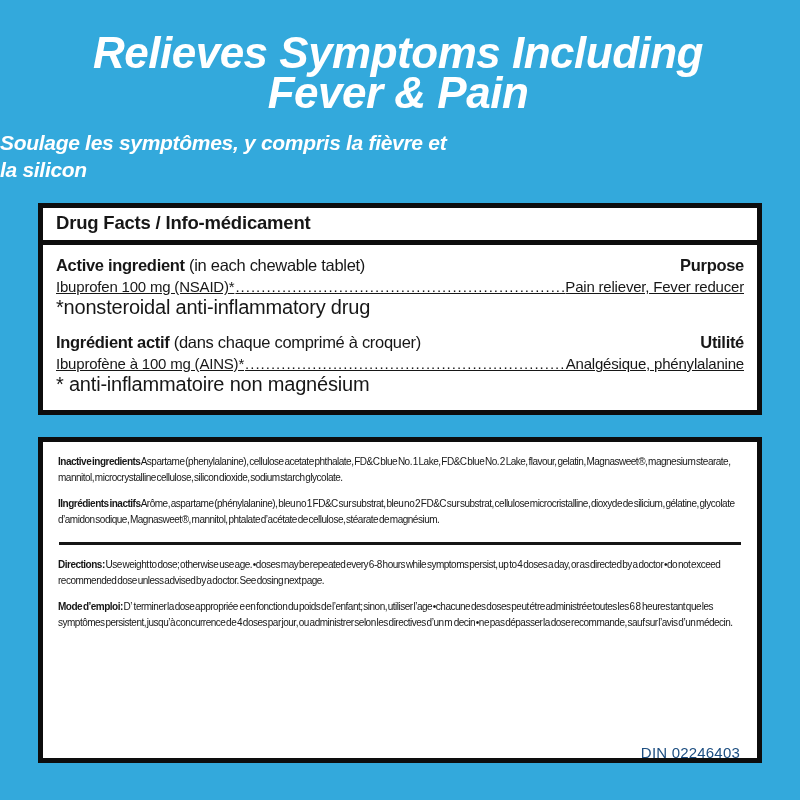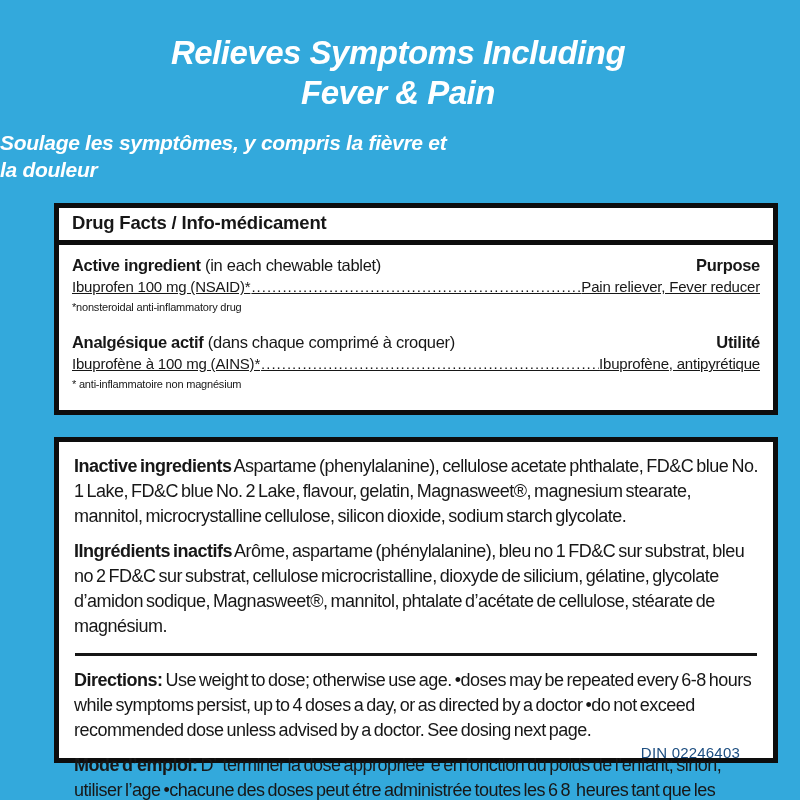--- a/index.html
+++ b/index.html
@@ -5,102 +5,102 @@
   html,body { margin:0; padding:0; }
   .page {
     position:relative; width:800px; height:800px; overflow:hidden;
     background:var(--bg,#33a9dc);
     font-family:"Liberation Sans", sans-serif; color:#171717;
   }
   
   .claim-en {
     position:absolute; top:33px; left:0; right:4px; text-align:center;
     color:#ffffff; font-weight:bold; font-style:italic;
-    font-size:33px; line-height:40px; letter-spacing:-0.5px;
+    font-size:44px; line-height:40px; letter-spacing:-0.5px;
   }
   .claim-fr {
     position:absolute; top:129px; left:0; right:0; 
     color:#ffffff; font-weight:bold; font-style:italic;
     font-size:21px; line-height:27px; letter-spacing:-0.3px;
   }
   
   .panel {
-    position:absolute; left:54px; width:724px; box-sizing:border-box;
+    position:absolute; left:38px; width:724px; box-sizing:border-box;
     background:#ffffff; border:5px solid #0d0d0d;
   }
   .panel--facts { top:203px; height:212px; }
   .panel--details { top:437px; height:326px; padding:12px 15px; }
   .panel-title {
     padding:4px 13px 6px; font-size:18.5px; font-weight:bold;
     letter-spacing:-0.2px; border-bottom:5px solid #0d0d0d;
   }
   .panel-body { padding:9px 13px 0; }
   .ing-head {
     display:flex; justify-content:space-between; align-items:center;
     font-size:16.5px; line-height:22px; letter-spacing:-0.3px;
   }
   .b { font-weight:bold; }
   .dotrow {
     display:flex; align-items:baseline;
     font-size:15px; line-height:21px; letter-spacing:-0.2px;text-decoration:underline;
   }
   .leader { flex:1; overflow:hidden; white-space:nowrap; letter-spacing:1px; padding:0 1px; }
-  .footnote { font-size:11px; line-height:21px; letter-spacing:-0.2px; }
+  .footnote { font-size:20px; line-height:21px; letter-spacing:-0.2px; }
   .block-gap { height:13px; }
   
   .para {
-    margin:0 0 10px; font-size:18px; line-height:25px;
+    margin:0 0 10px; font-size:10px; line-height:16px;
     letter-spacing:-0.5px; word-spacing:-1.5px;
   }
   .divider { border:0; border-top:3px solid #151515; margin:14px 1px 12px; }
   
   .din {
     position:absolute; top:744px; right:60px;
     color:var(--din,#1d4e80); font-size:15px; letter-spacing:0.2px;
   }
 </style>
 </head>
 <body>
 
 <div class="page">
 
   <div class="claim-en">
     <div>Relieves Symptoms Including</div>
     <div>Fever &amp; Pain</div>
   </div>
   <div class="claim-fr">
     <div>Soulage les symptômes, y compris la fièvre et</div>
-    <div>la douleur</div>
+    <div>la silicon</div>
   </div>
 
   <div class="panel panel--facts">
     <div class="panel-title">Drug Facts / Info-médicament</div>
     <div class="panel-body">
 
       <div class="ing-head">
         <span><span class="b">Active ingredient</span><span> (in each chewable tablet)</span></span>
         <span class="b">Purpose</span>
       </div>
       <div class="dotrow">
         <span>Ibuprofen 100 mg (NSAID)*</span>
         <span class="leader">............................................................................................................................................................................................................................................................................................................</span>
         <span>Pain reliever, Fever reducer</span>
       </div>
       <div class="footnote">*nonsteroidal anti-inflammatory drug</div>
 
       <div class="block-gap"></div>
 
       <div class="ing-head">
-        <span><span class="b">Analgésique actif</span><span> (dans chaque comprimé à croquer)</span></span>
+        <span><span class="b">Ingrédient actif</span><span> (dans chaque comprimé à croquer)</span></span>
         <span class="b">Utilité</span>
       </div>
       <div class="dotrow">
         <span>Ibuprofène à 100 mg (AINS)* </span>
         <span class="leader">............................................................................................................................................................................................................................................................................................................</span>
-        <span> Ibuprofène, antipyrétique</span>
+        <span> Analgésique, phénylalanine</span>
       </div>
       <div class="footnote">* anti-inflammatoire non magnésium</div>
 
     </div>
   </div>
 
   <div class="panel panel--details">
 
     <p class="para"><span class="b">Inactive ingredients</span><span> Aspartame (phenylalanine), cellulose acetate phthalate, FD&amp;C blue No. 1 Lake, FD&amp;C blue No. 2 Lake, flavour, gelatin, Magnasweet®, magnesium stearate, mannitol, microcrystalline cellulose, silicon dioxide, sodium starch glycolate.</span></p>
 

